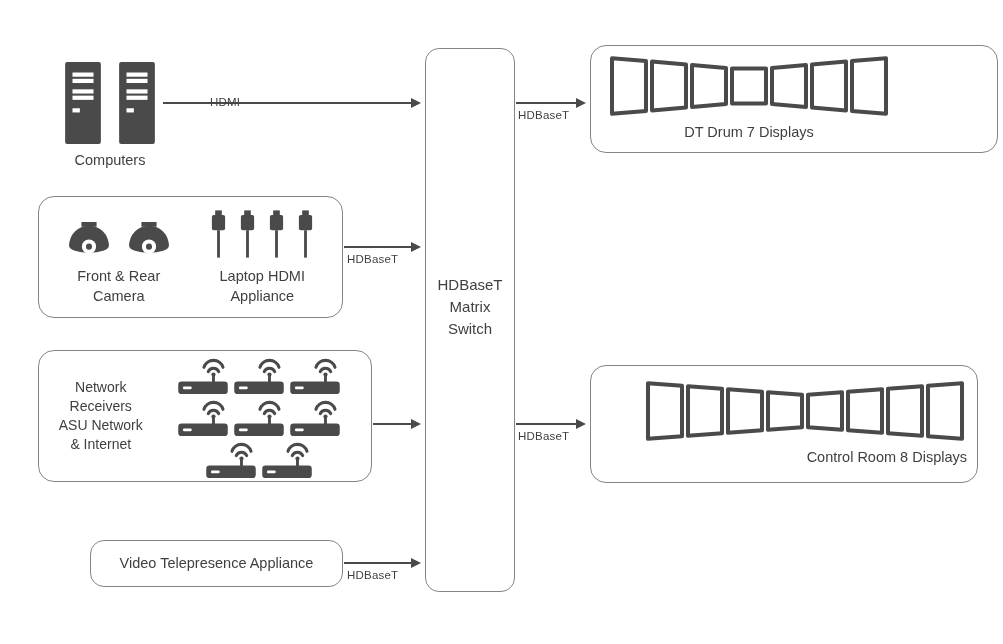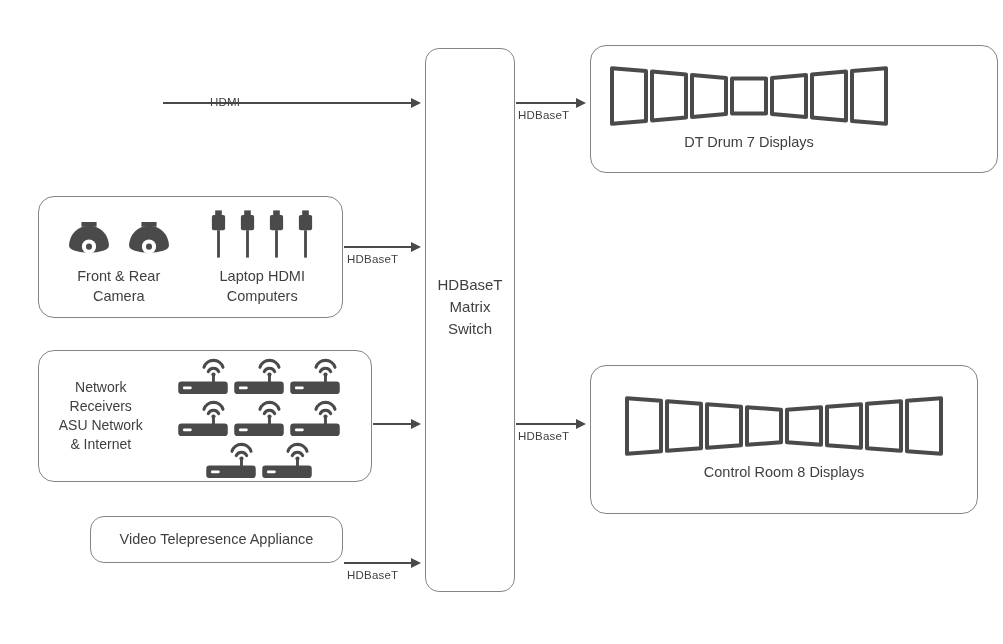--- a/index.html
+++ b/index.html
@@ -130,20 +130,31 @@
           <path d="M15 21 A9.5 9.5 0 0 1 33 21" stroke="currentColor" stroke-width="5" fill="none" stroke-linecap="round"></path>
           <rect x="11" y="15" width="7" height="9" rx="2" fill="currentColor"></rect>
           <rect x="30" y="15" width="7" height="9" rx="2" fill="currentColor"></rect>
         </g>
         <rect x="20.5" y="33" width="7" height="6" fill="currentColor"></rect>
         <rect x="13" y="39" width="22" height="4" rx="1.5" fill="currentColor"></rect>
       </g>
     </defs>
   </svg>
 
+  <div class="group" style="left:48px; top:62px; width:124px;">
+    <div class="icon-row">
+      <svg class="icon" width="36" height="82" viewBox="0 0 34 78">
+          <use href="#sym-computer"></use>
+        </svg>
+    <svg class="icon" width="36" height="82" viewBox="0 0 34 78">
+          <use href="#sym-computer"></use>
+        </svg>
+      </div>
+    <div class="lbl">Computers</div>
+  </div>
 
   <div class="arrow" style="left:163px; top:102px; width:249px;"></div>
   <div class="arrow-lbl" style="left:210px; top:96px;">HDMI</div>
 
   <div class="node-box camera-box" style="left:38px; top:196px; width:305px; height:122px;">
     <div class="half">
       <div class="icon-row">
         <svg class="icon" width="46" height="36" viewBox="0 0 48 38">
             <use href="#sym-camera"></use>
           </svg>
@@ -163,21 +174,21 @@
             <use href="#sym-plug"></use>
           </svg>
           <svg class="icon" width="17" height="48" viewBox="0 0 18 50">
             <use href="#sym-plug"></use>
           </svg>
           <svg class="icon" width="17" height="48" viewBox="0 0 18 50">
             <use href="#sym-plug"></use>
           </svg>
         </div>
       <div class="lbl">Laptop HDMI
-Computers</div>
+Appliance</div>
     </div>
   </div>
 
   <div class="arrow" style="left:344px; top:246px; width:68px;"></div>
   <div class="arrow-lbl" style="left:347px; top:253px;">HDBaseT</div>
 
   <div class="node-box network-box" style="left:38px; top:350px; width:334px; height:132px;">
     <div class="lbl net-lbl">Network
 Receivers
 ASU Network
@@ -205,57 +216,57 @@
           <use href="#sym-router"></use>
         </svg>
         <svg class="icon" width="52" height="40" viewBox="0 0 52 42">
           <use href="#sym-router"></use>
         </svg>
       </div>
   </div>
 
   <div class="arrow" style="left:373px; top:423px; width:39px;"></div>
 
-  <div class="node-box pill-box" style="left:90px; top:516px; width:253px; height:47px;">
+  <div class="node-box pill-box" style="left:90px; top:540px; width:253px; height:47px;">
     <div class="lbl">Video Telepresence Appliance</div>
   </div>
 
   <div class="arrow" style="left:344px; top:562px; width:68px;"></div>
   <div class="arrow-lbl" style="left:347px; top:569px;">HDBaseT</div>
 
   <div class="node-box matrix" style="left:425px; top:48px; width:90px; height:544px;">
     <div class="lbl switch-lbl">HDBaseT
 Matrix
 Switch</div>
   </div>
 
   <div class="arrow" style="left:516px; top:102px; width:61px;"></div>
   <div class="arrow-lbl" style="left:518px; top:109px;">HDBaseT</div>
 
-  <div class="node-box out-box" style="left:590px; top:45px; width:408px; height:128px;">
+  <div class="node-box out-box" style="left:590px; top:45px; width:408px; height:108px;">
     <div class="col">
       <div class="icon-area">
         <svg class="wall" viewBox="0 0 284 62" width="284" height="62">
             <polygon points="5,3.2 39,6.1 39,55.9 5,58.8" fill="#ffffff" stroke="#4a4a4a" stroke-width="4" stroke-linejoin="round"></polygon>
             <polygon points="45,6.6 79,9.6 79,52.4 45,55.4" fill="#ffffff" stroke="#4a4a4a" stroke-width="4" stroke-linejoin="round"></polygon>
             <polygon points="85,10.1 119,13.0 119,49.0 85,51.9" fill="#ffffff" stroke="#4a4a4a" stroke-width="4" stroke-linejoin="round"></polygon>
             <polygon points="125,13.5 159,13.5 159,48.5 125,48.5" fill="#ffffff" stroke="#4a4a4a" stroke-width="4" stroke-linejoin="round"></polygon>
             <polygon points="165,13.0 199,10.1 199,51.9 165,49.0" fill="#ffffff" stroke="#4a4a4a" stroke-width="4" stroke-linejoin="round"></polygon>
             <polygon points="205,9.6 239,6.6 239,55.4 205,52.4" fill="#ffffff" stroke="#4a4a4a" stroke-width="4" stroke-linejoin="round"></polygon>
             <polygon points="245,6.1 279,3.2 279,58.8 245,55.9" fill="#ffffff" stroke="#4a4a4a" stroke-width="4" stroke-linejoin="round"></polygon>
           </svg>
       </div>
       <div class="lbl">DT Drum 7 Displays</div>
     </div>
   </div>
 
   <div class="arrow" style="left:516px; top:423px; width:61px;"></div>
   <div class="arrow-lbl" style="left:518px; top:430px;">HDBaseT</div>
 
-  <div class="node-box out-box-center" style="left:590px; top:365px; width:388px; height:149px;">
+  <div class="node-box out-box-center" style="left:590px; top:365px; width:388px; height:118px;align-items:flex-end;">
     <div class="icon-area">
       <svg class="wall" viewBox="0 0 324 62" width="324" height="62">
           <polygon points="5,3.2 39,5.7 39,56.3 5,58.8" fill="#ffffff" stroke="#4a4a4a" stroke-width="4" stroke-linejoin="round"></polygon>
           <polygon points="45,6.2 79,8.7 79,53.3 45,55.8" fill="#ffffff" stroke="#4a4a4a" stroke-width="4" stroke-linejoin="round"></polygon>
           <polygon points="85,9.2 119,11.8 119,50.2 85,52.8" fill="#ffffff" stroke="#4a4a4a" stroke-width="4" stroke-linejoin="round"></polygon>
           <polygon points="125,12.2 159,14.8 159,47.2 125,49.8" fill="#ffffff" stroke="#4a4a4a" stroke-width="4" stroke-linejoin="round"></polygon>
           <polygon points="165,14.8 199,12.2 199,49.8 165,47.2" fill="#ffffff" stroke="#4a4a4a" stroke-width="4" stroke-linejoin="round"></polygon>
           <polygon points="205,11.8 239,9.2 239,52.8 205,50.2" fill="#ffffff" stroke="#4a4a4a" stroke-width="4" stroke-linejoin="round"></polygon>
           <polygon points="245,8.7 279,6.2 279,55.8 245,53.3" fill="#ffffff" stroke="#4a4a4a" stroke-width="4" stroke-linejoin="round"></polygon>
           <polygon points="285,5.7 319,3.2 319,58.8 285,56.3" fill="#ffffff" stroke="#4a4a4a" stroke-width="4" stroke-linejoin="round"></polygon>

